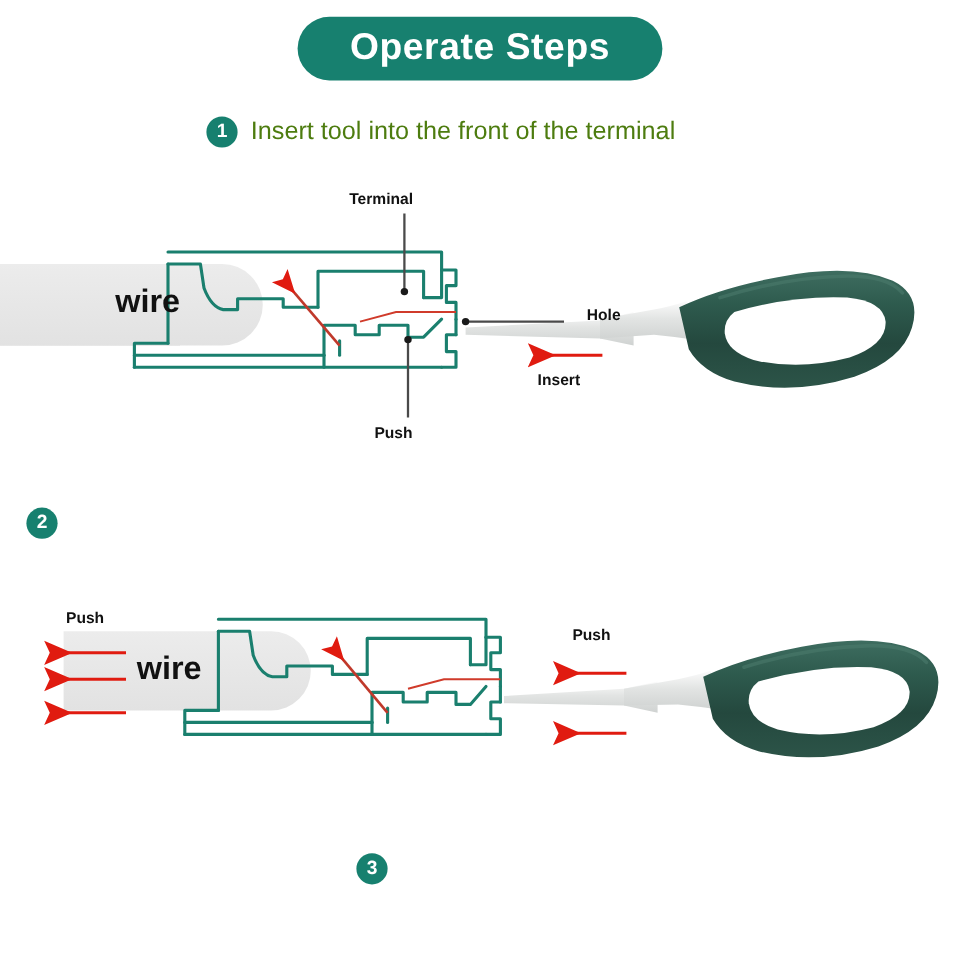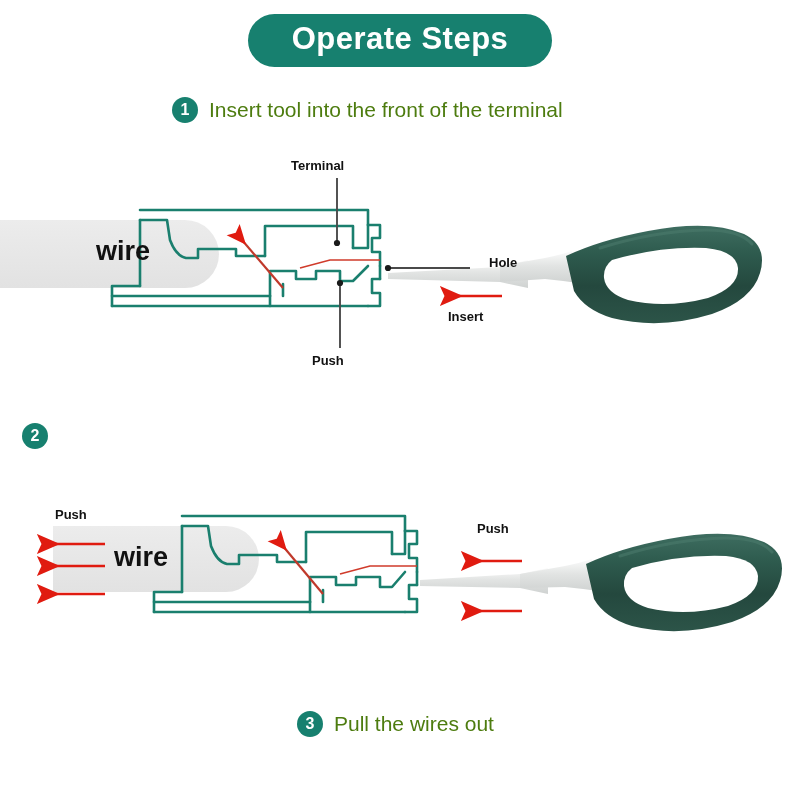--- a/index.html
+++ b/index.html
@@ -270,14 +270,13 @@
     </g>
   </svg>
 
   <div class="dlabel" style="left:55px; top:32px;">Push</div>
   <div class="dlabel" style="left:477px; top:46px;">Push</div>
   <div class="dlabel" style="left:114px; top:68px; font-size:27px;">wire</div>
 </div>
 
 <div class="step-row" id="step3-row">
   <div class="badge">3</div>
-  <div class="step-text">Pull the wires out</div>
 </div>
 
 </body></html>

